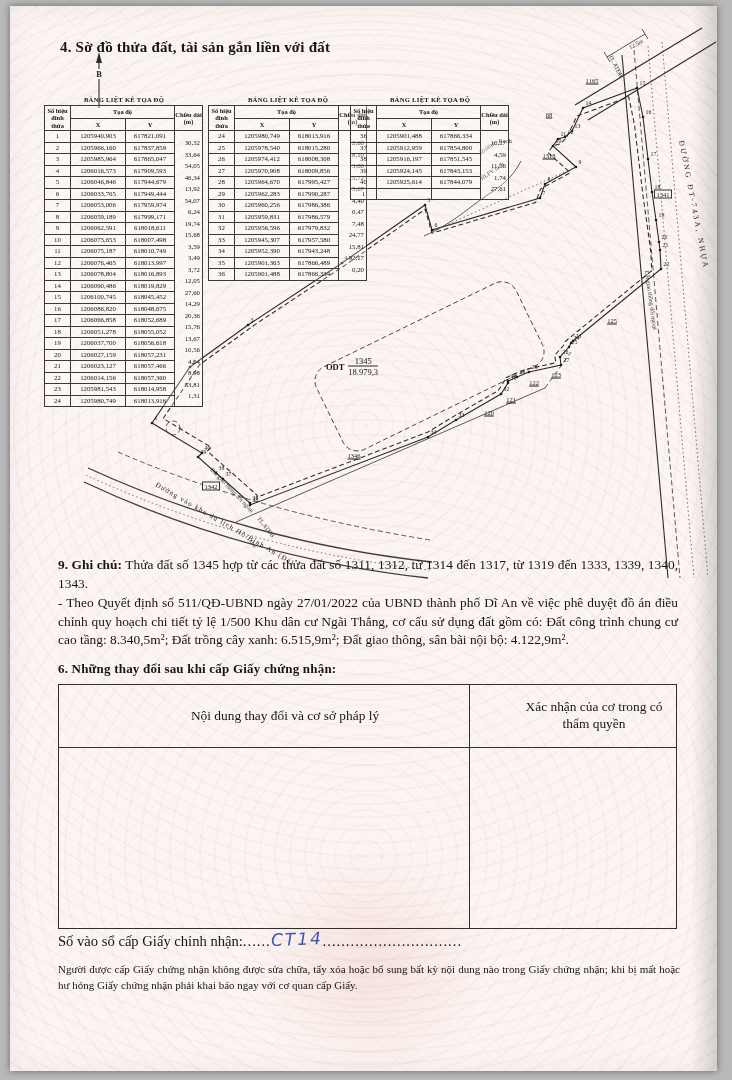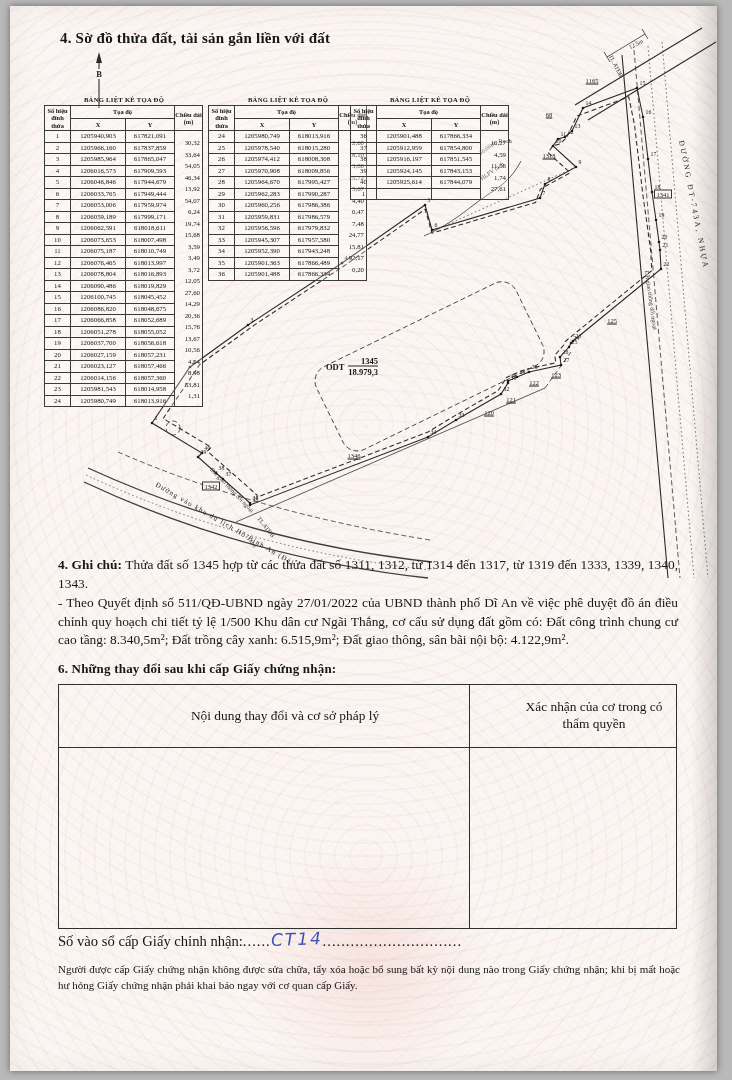--- a/index.html
+++ b/index.html
@@ -62,21 +62,21 @@
   #map-labels{position:absolute;left:0;top:0;width:732px;height:580px;pointer-events:none;}
   .mlabel{position:absolute;font-size:6.5px;color:#1c1c1c;white-space:nowrap;}
   .mlabel.u{text-decoration:underline;}
   .mlabel.box{border:0.8px solid #333;padding:0 1.5px;background:rgba(251,246,243,.7);}
   .mlabel.sm{font-size:6px;color:#303030;}
   .mlabel.road{font-size:7.5px;letter-spacing:2.5px;color:#242424;}
   .mlabel.road2{font-size:7px;letter-spacing:1.2px;color:#242424;}
   .mlabel.nb{font-weight:bold;font-size:8.5px;background:#fbf6f3;padding:0 1px;}
   .parcel-tag{position:absolute;left:352px;top:366px;transform:translate(-50%,-50%);
     display:flex;align-items:center;gap:4px;font-size:8.5px;font-weight:bold;}
-  .parcel-tag .frac{display:inline-block;text-align:right;font-weight:bold;}
+  .parcel-tag .frac{display:inline-block;text-align:center;font-weight:normal;}
   .parcel-tag .frac .den{border-top:1px solid #222;display:block;}
 
   
   table.changes{border-collapse:collapse;width:618px;table-layout:fixed;}
   table.changes th, table.changes td{border:1.1px solid #2f2f2f;font-size:13.4px;padding-left:43px;}
   table.changes th{font-weight:normal;height:60px;vertical-align:middle;text-align:center;line-height:1.25;}
   table.changes td{height:178px;}
 
   
   .registry{font-size:14.6px;}
@@ -242,21 +242,21 @@
   </div>
 
 <div class="parcel-tag">
   <span>ODT</span>
   <span class="frac">
     <span class="num">1345</span>
     <span class="den">18.979,3</span>
   </span>
 </div>
 
-<div class="abs sec-title" style="left:60px;top:30px;">4. Sờ đồ thửa đất, tài sản gắn liền với đất</div>
+<div class="abs sec-title" style="left:60px;top:39px;">4. Sờ đồ thửa đất, tài sản gắn liền với đất</div>
 
 <div class="tbl-block" style="left:44px;top:96px;">
   <div class="tbl-title">BẢNG LIỆT KÊ TỌA ĐỘ</div>
   <table class="coord">
     <colgroup>
         <col class="c-n">
         <col class="c-x">
         <col class="c-y">
         <col class="c-d">
       </colgroup>
@@ -658,21 +658,21 @@
           <td>1</td>
           <td></td>
           <td></td>
           <td class="len"></td>
         </tr>
       </tbody>
   </table>
 </div>
 
 <div class="abs body-text" style="left:58px;top:556px;width:620px;">
-  <p><b>4. Ghi chú:</b>
+  <p><b>9. Ghi chú:</b>
      <span>Thửa đất số 1345 hợp từ các thửa đất số 1311, 1312, từ 1314 đến 1317, từ 1319 đến 1333, 1339, 1340, 1343.</span></p>
   <p><span>- Theo Quyết định số 511/QĐ-UBND ngày 27/01/2022 của UBND thành phố Dĩ An về việc phê duyệt đồ án điều chỉnh quy hoạch chi tiết tỷ lệ 1/500 Khu dân cư Ngãi Thắng, cơ cấu sử dụng đất gồm có: Đất công trình chung cư cao tầng: 8.340,5m²; Đất trồng cây xanh: 6.515,9m²; Đất giao thông, sân bãi nội bộ: 4.122,9m².</span></p>
 </div>
 
 <div class="abs sec-title" style="left:58px;top:661px;font-size:13px;">6. Những thay đổi sau khi cấp Giấy chứng nhận:</div>
 
 <table class="changes abs" style="left:58px;top:684px;">
   <colgroup>
       <col style="width:411px">
       <col style="width:207px">

